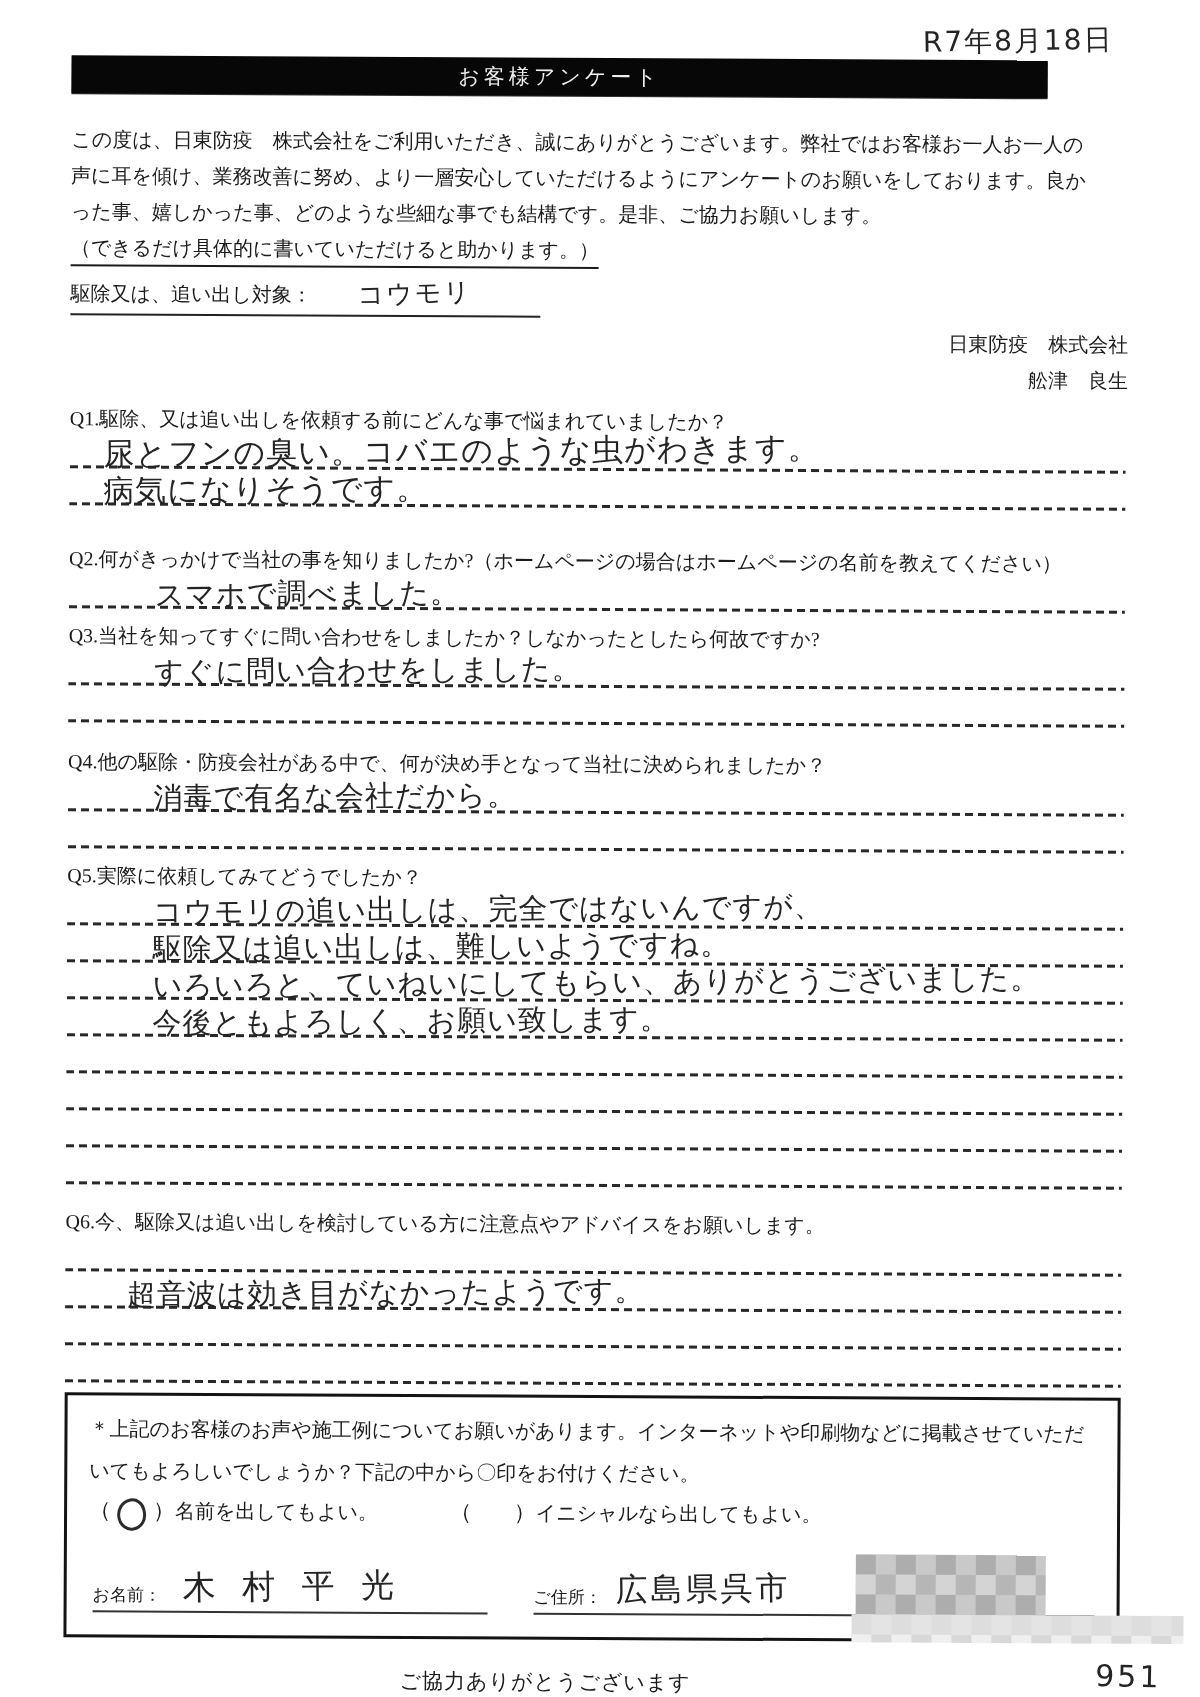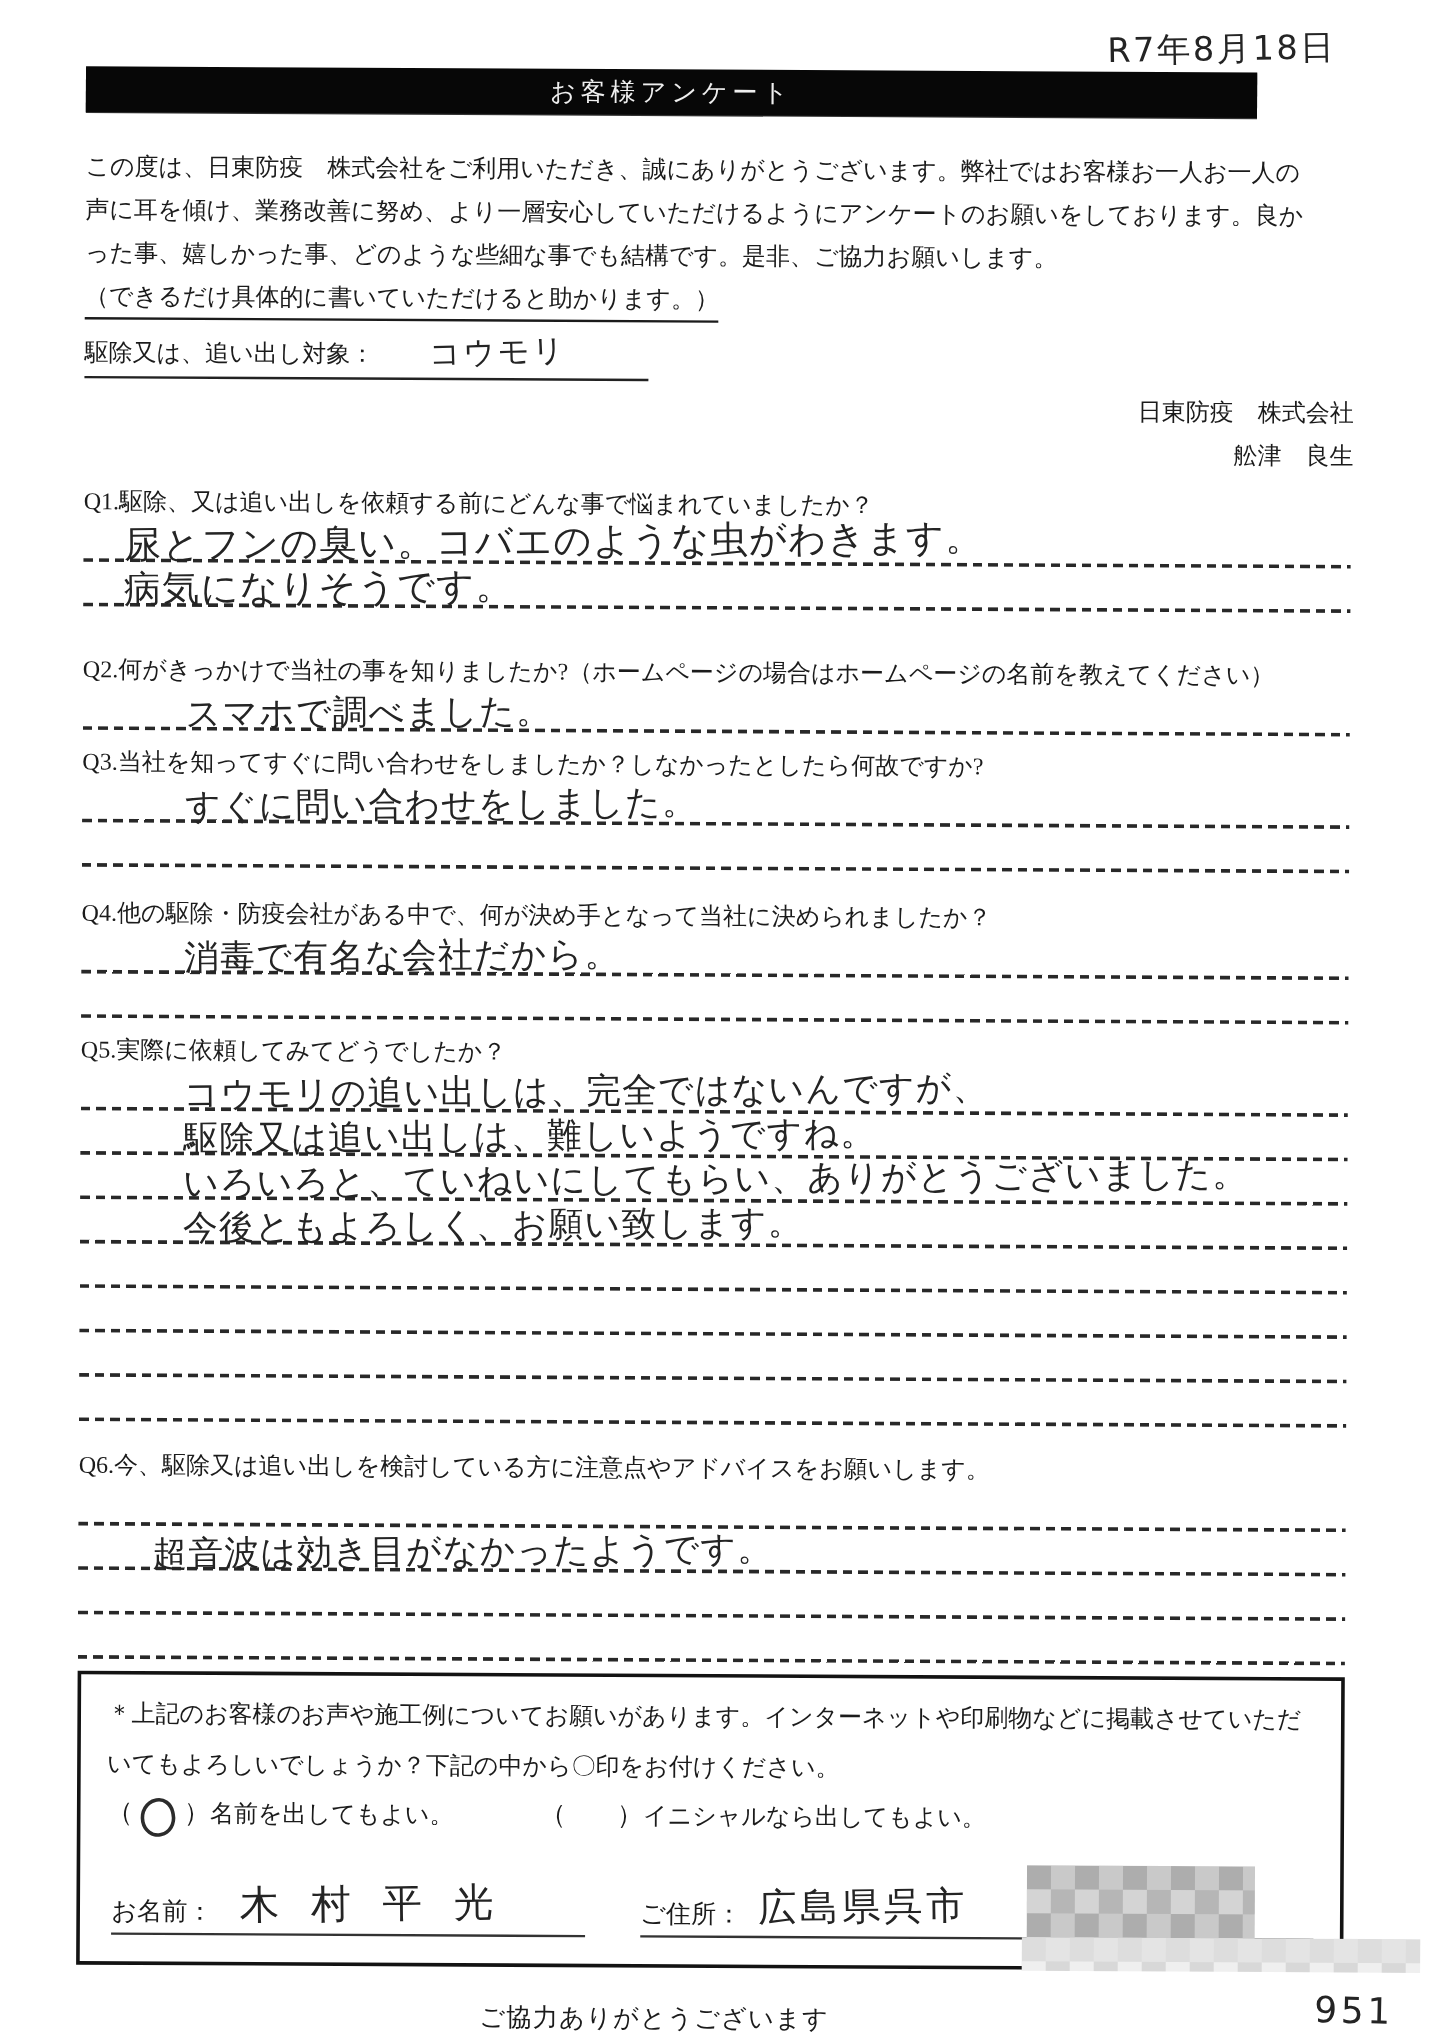--- a/index.html
+++ b/index.html
@@ -70,21 +70,21 @@
   .paren{font-size:22px;}
   .mark-slot{display:inline-block;width:42px;height:30px;vertical-align:middle;position:relative;}
   .circle-mark{
     position:absolute;left:6px;top:1px;width:23px;height:26px;
     border:3px solid #2c2c2c;border-radius:55% 45% 52% 48%;
     transform:rotate(-12deg);
   }
 
   .id-row{display:flex;align-items:flex-end;margin-top:36px;}
   .field{display:flex;align-items:flex-end;border-bottom:2.5px solid #333;}
-  .field-label{font-size:21px;padding-bottom:4px;white-space:nowrap;text-align:right;}
+  .field-label{font-size:17px;padding-bottom:4px;white-space:nowrap;text-align:right;}
   .name-field{width:398px;margin-left:4px;}
   .addr-field{width:566px;margin-left:46px;position:relative;}
   .name-value{font-size:33px;letter-spacing:8px;margin-left:22px;padding-bottom:2px;transform:rotate(-1deg);white-space:nowrap;}
   .addr-value{font-size:32px;letter-spacing:3px;margin-left:14px;padding-bottom:2px;transform:rotate(-1deg);white-space:nowrap;}
   .mosaic{
     position:absolute;left:322px;top:-14px;width:190px;height:64px;
     background-image:conic-gradient(#c9c9c9 25%,#b6b6b6 0 50%,#d4d4d4 0 75%,#adadad 0);
     background-size:40px 40px;
   }
   .mosaic::after{

